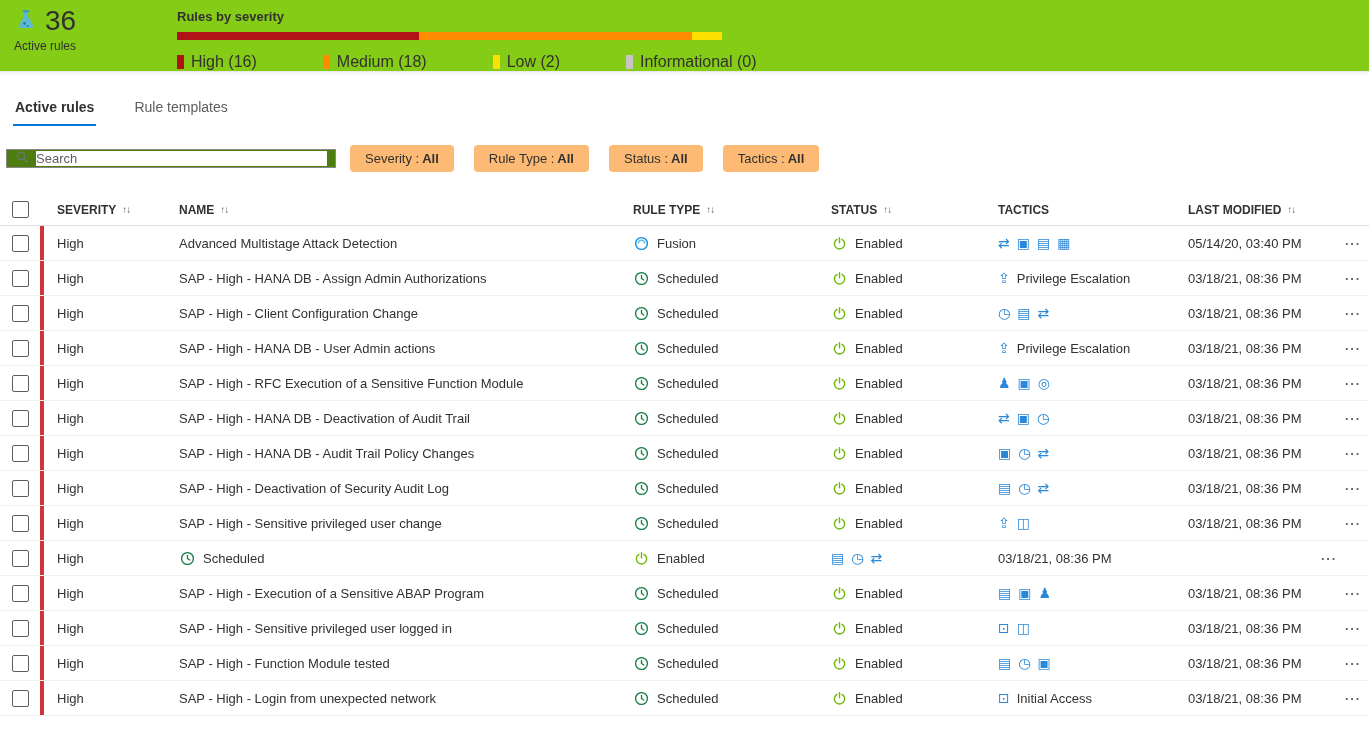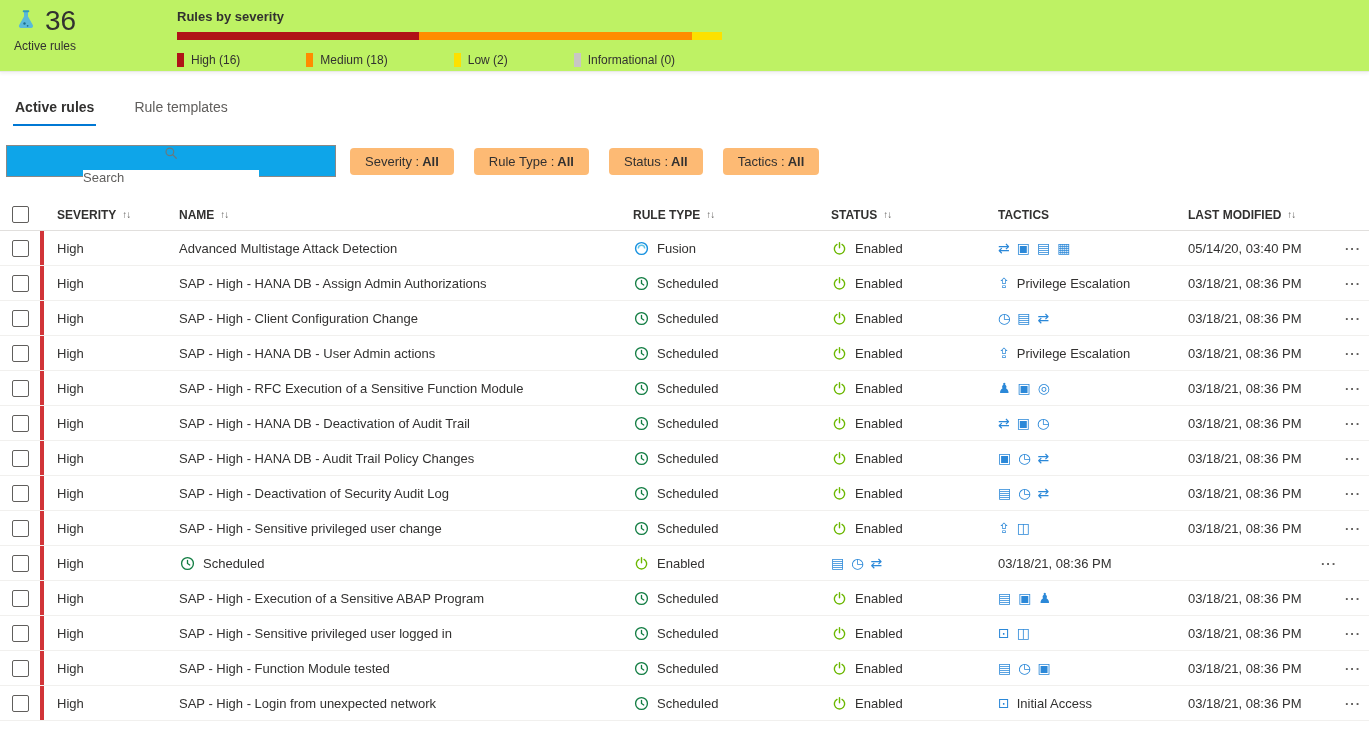--- a/index.html
+++ b/index.html
@@ -13,46 +13,46 @@
 
   
   .summary {
     display: flex;
     height: 72px;
     padding: 7px 0 0 14px;
     border-bottom: 1px solid #e8e8e8;
     box-shadow: 0 2px 3px rgba(0,0,0,0.05);
     position: relative;
     z-index: 2;
-    background: #bef264;
+    background: #84cc16;
   }
   .summary-left { width: 163px; }
   .count-row { display: flex; align-items: center; gap: 7px; }
   .count-number { font-size: 28px; font-weight: 400; color: #323130; line-height: 1; }
   .count-label { font-size: 12px; color: #323130; margin-top: 4px; }
   .severity-block { padding-top: 2px; }
   .chart-title { font-size: 13px; font-weight: 700; color: #323130; margin-bottom: 8px; }
   .stacked-bar { width: 545px; height: 8px; display: flex; background: #f3f2f1; overflow: hidden; }
   .bar-seg { height: 100%; }
   .legend { display: flex; gap: 66px; margin-top: 13px; align-items: center; }
-  .legend-item { display: flex; align-items: center; gap: 7px; font-size: 12px; color: #323130; }
+  .legend-item { display: flex; align-items: center; gap: 7px; font-size: 16px; color: #323130; }
   .legend-marker { width: 7px; height: 14px; display: inline-block; }
 
   
   .tabs { display: flex; gap: 36px; padding-left: 13px; margin-top: 27px; }
   .tab { font-size: 14px; color: #605e5c; padding: 0 2px 9px; cursor: pointer; }
   .tab.active { color: #323130; font-weight: 700; border-bottom: 2px solid #0078d4; }
 
   
   .toolbar { display: flex; align-items: center; margin-top: 19px; padding-left: 6px; }
   .searchbox {
-    width: 330px; height: 32px;
+    width: 330px; height: 19px;
     border: 1px solid #8a8886;
     display: flex; align-items: center;
-    padding: 0 8px; gap: 7px; background: #0ea5e9; flex-direction: column;
+    padding: 0 8px; gap: 7px; background: #4d7c0f;
   }
   .searchbox input {
     border: none; outline: none; flex: 1;
     font-family: inherit; font-size: 13px; color: #323130;
   }
   .searchbox input::placeholder { color: #605e5c; }
   .pills { display: flex; gap: 20px; margin-left: 14px; }
   .pill {
     background: #fdba74; border-radius: 4px;
     height: 27px; display: flex; align-items: center;

